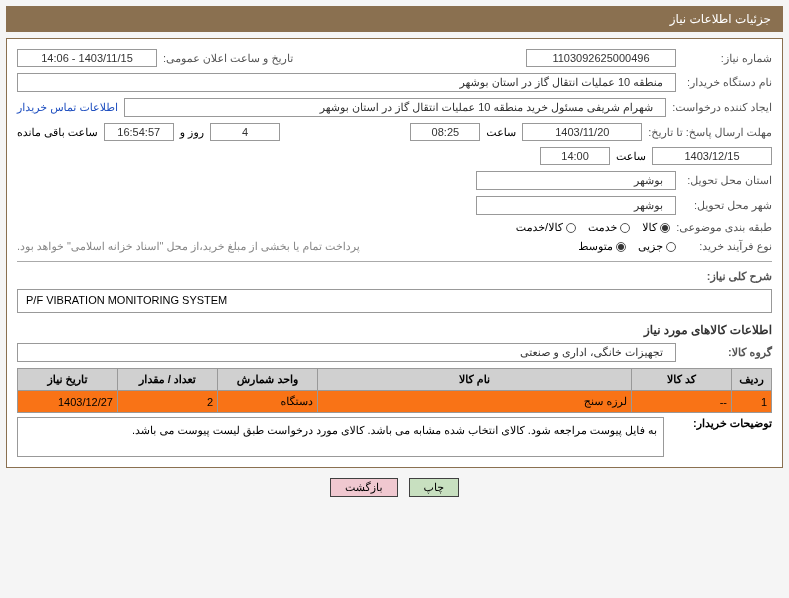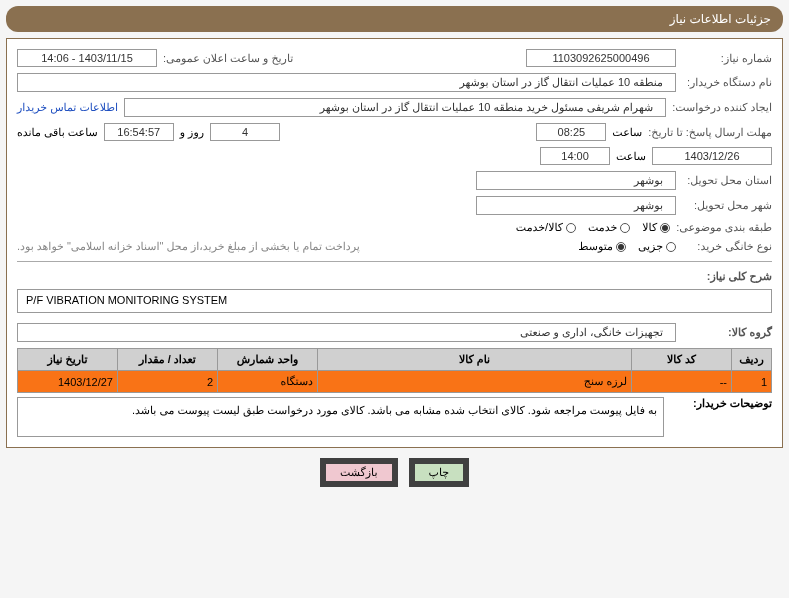--- a/index.html
+++ b/index.html
@@ -25,21 +25,20 @@
   pointer-events: none;
   white-space: nowrap;
 }
 .watermark .red { color: rgba(200,60,60,0.35); }
 .header-bar {
   background: #8a7050;
   color: #fff;
   padding: 6px 12px;
   font-size: 12px;
   margin: 6px 6px 0 6px;
-  border-radius: 12px;
 }
 .main-frame {
   border: 1px solid #8a7050;
   margin: 6px;
   padding: 10px;
   background: #fff;
   position: relative;
   z-index: 1;
 }
 .row {
@@ -106,21 +105,21 @@
   flex: 1;
   padding: 6px;
   min-height: 40px;
   font-size: 11px;
 }
 .footer {
   text-align: center;
   margin-top: 10px;
 }
 .btn {
-  border: 6px solid #404040;
+  border: 1px solid #404040;
   padding: 2px 14px;
   font-size: 11px;
   cursor: pointer;
   margin: 0 4px;
 }
 .btn-green { background: #c8e0c0; }
 .btn-pink { background: #f0c8d0; }
 .radio-group { display: flex; gap: 12px; align-items: center; }
 .radio-item { display: flex; gap: 3px; align-items: center; }
 .radio-dot { width: 10px; height: 10px; border: 1px solid #555; border-radius: 50%; display: inline-block; position: relative; }
@@ -155,31 +154,32 @@
   </div>
 
   <div class="row">
     <span class="label">ایجاد کننده درخواست:</span>
     <span class="field" style="flex:1">شهرام شریفی مسئول خرید منطقه 10 عملیات انتقال گاز در استان بوشهر</span>
     <span class="link">اطلاعات تماس خریدار</span>
   </div>
 
   <div class="row">
     <span class="label" style="min-width:110px">مهلت ارسال پاسخ: تا تاریخ:</span>
+    <span class="field" style="width:120px;text-align:center">1403/11/20</span>
     <span>ساعت</span>
     <span class="field" style="width:70px;text-align:center">08:25</span>
     <span class="spacer"></span>
     <span class="field" style="width:70px;text-align:center">4</span>
     <span>روز و</span>
     <span class="field" style="width:70px;text-align:center">16:54:57</span>
     <span>ساعت باقی مانده</span>
   </div>
 
   <div class="row">
-    <span class="field" style="width:120px;text-align:center">1403/12/26</span>
+    <span class="field" style="width:120px;text-align:center">1403/12/15</span>
     <span>ساعت</span>
     <span class="field" style="width:70px;text-align:center">14:00</span>
   </div>
 
   <div class="row">
     <span class="label">استان محل تحویل:</span>
     <span class="field" style="width:200px">بوشهر</span>
   </div>
 
   <div class="row">
@@ -199,21 +199,21 @@
           <span>خدمت</span>
         </div>
       <div class="radio-item">
           <span class="radio-dot"></span>
           <span>کالا/خدمت</span>
         </div>
     </div>
   </div>
 
   <div class="row">
-    <span class="label">نوع خانگی خرید:</span>
+    <span class="label">نوع فرآیند خرید:</span>
     <div class="radio-group">
       <div class="radio-item">
           <span class="radio-dot"></span>
           <span>جزیی</span>
         </div>
       <div class="radio-item">
           <span class="radio-dot checked"></span>
           <span>متوسط</span>
         </div>
     </div>
@@ -223,20 +223,21 @@
 
   <hr style="margin:8px 0;border:none;border-top:1px solid #aaa">
 
   <div class="row">
     <span class="label" style="font-weight:bold">شرح کلی نیاز:</span>
   </div>
   <div class="desc-box">
     <span>P/F VIBRATION MONITORING SYSTEM</span>
   </div>
 
+  <div class="section-title">اطلاعات کالاهای مورد نیاز</div>
 
   <div class="row">
     <span class="label" style="font-weight:bold">گروه کالا:</span>
     <span class="field" style="flex:1">تجهیزات خانگی، اداری و صنعتی</span>
   </div>
 
   <table class="items">
     <thead>
       <tr>
         <th style="width:40px">ردیف</th>

